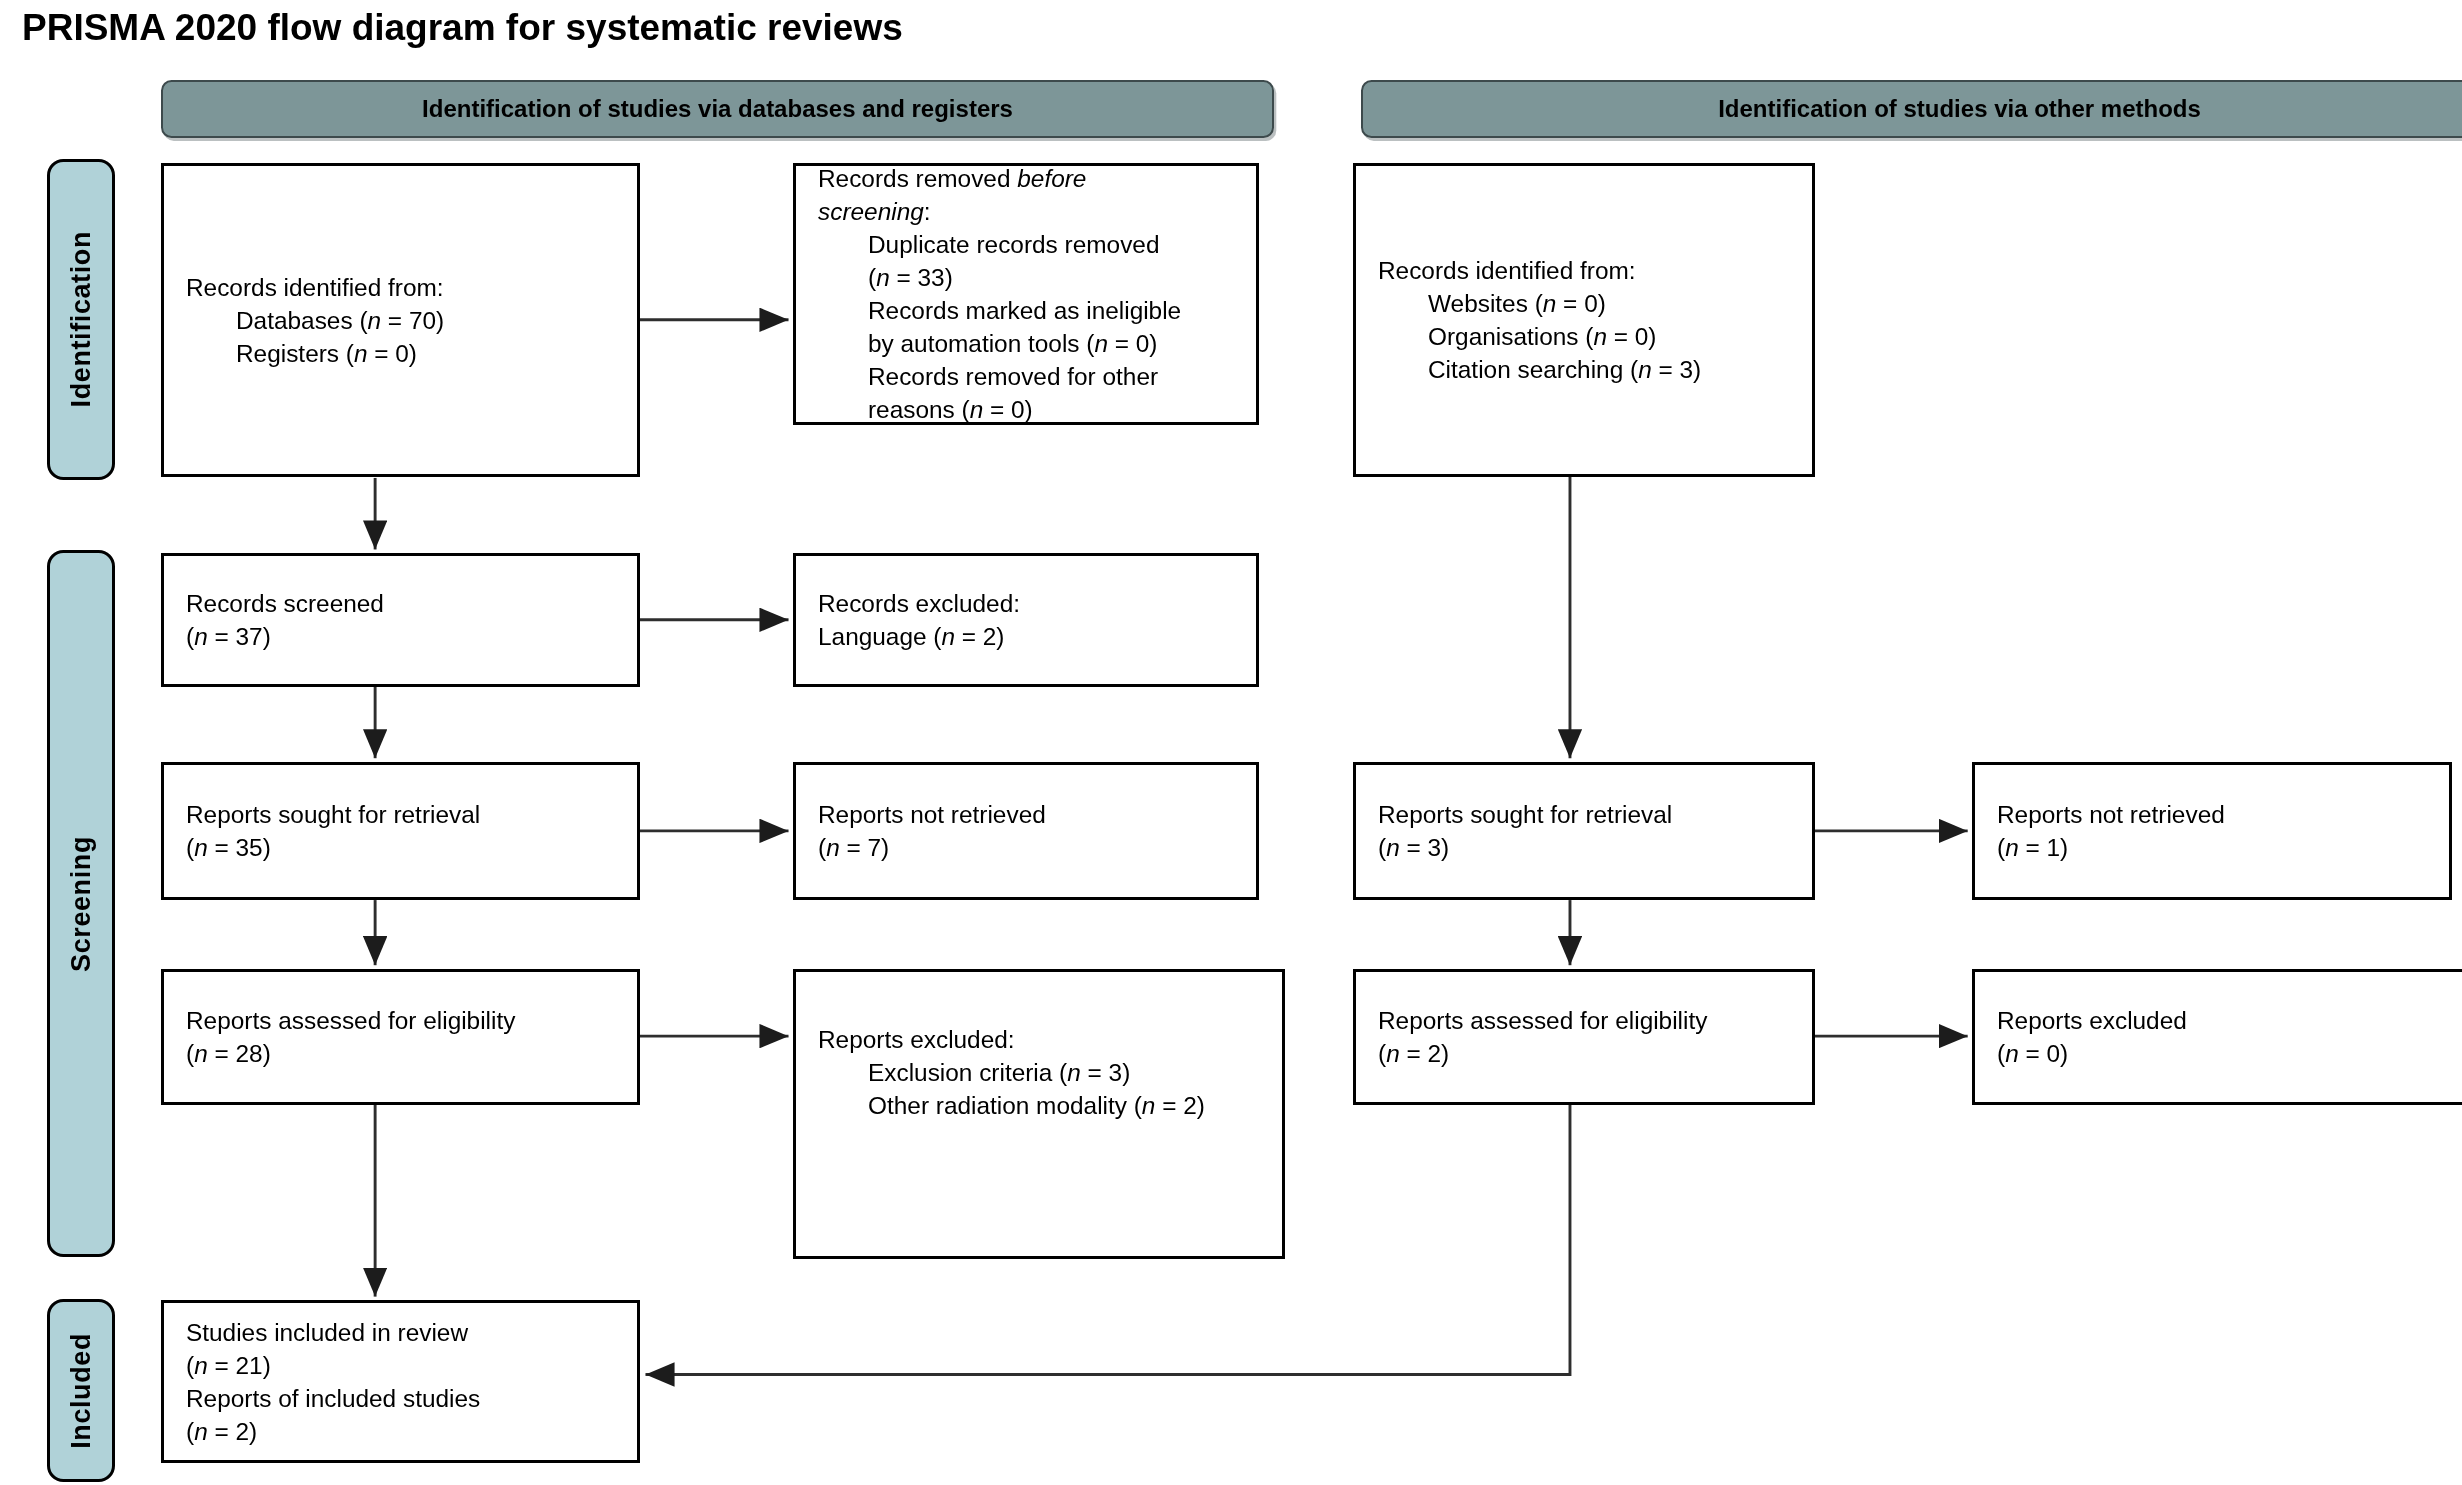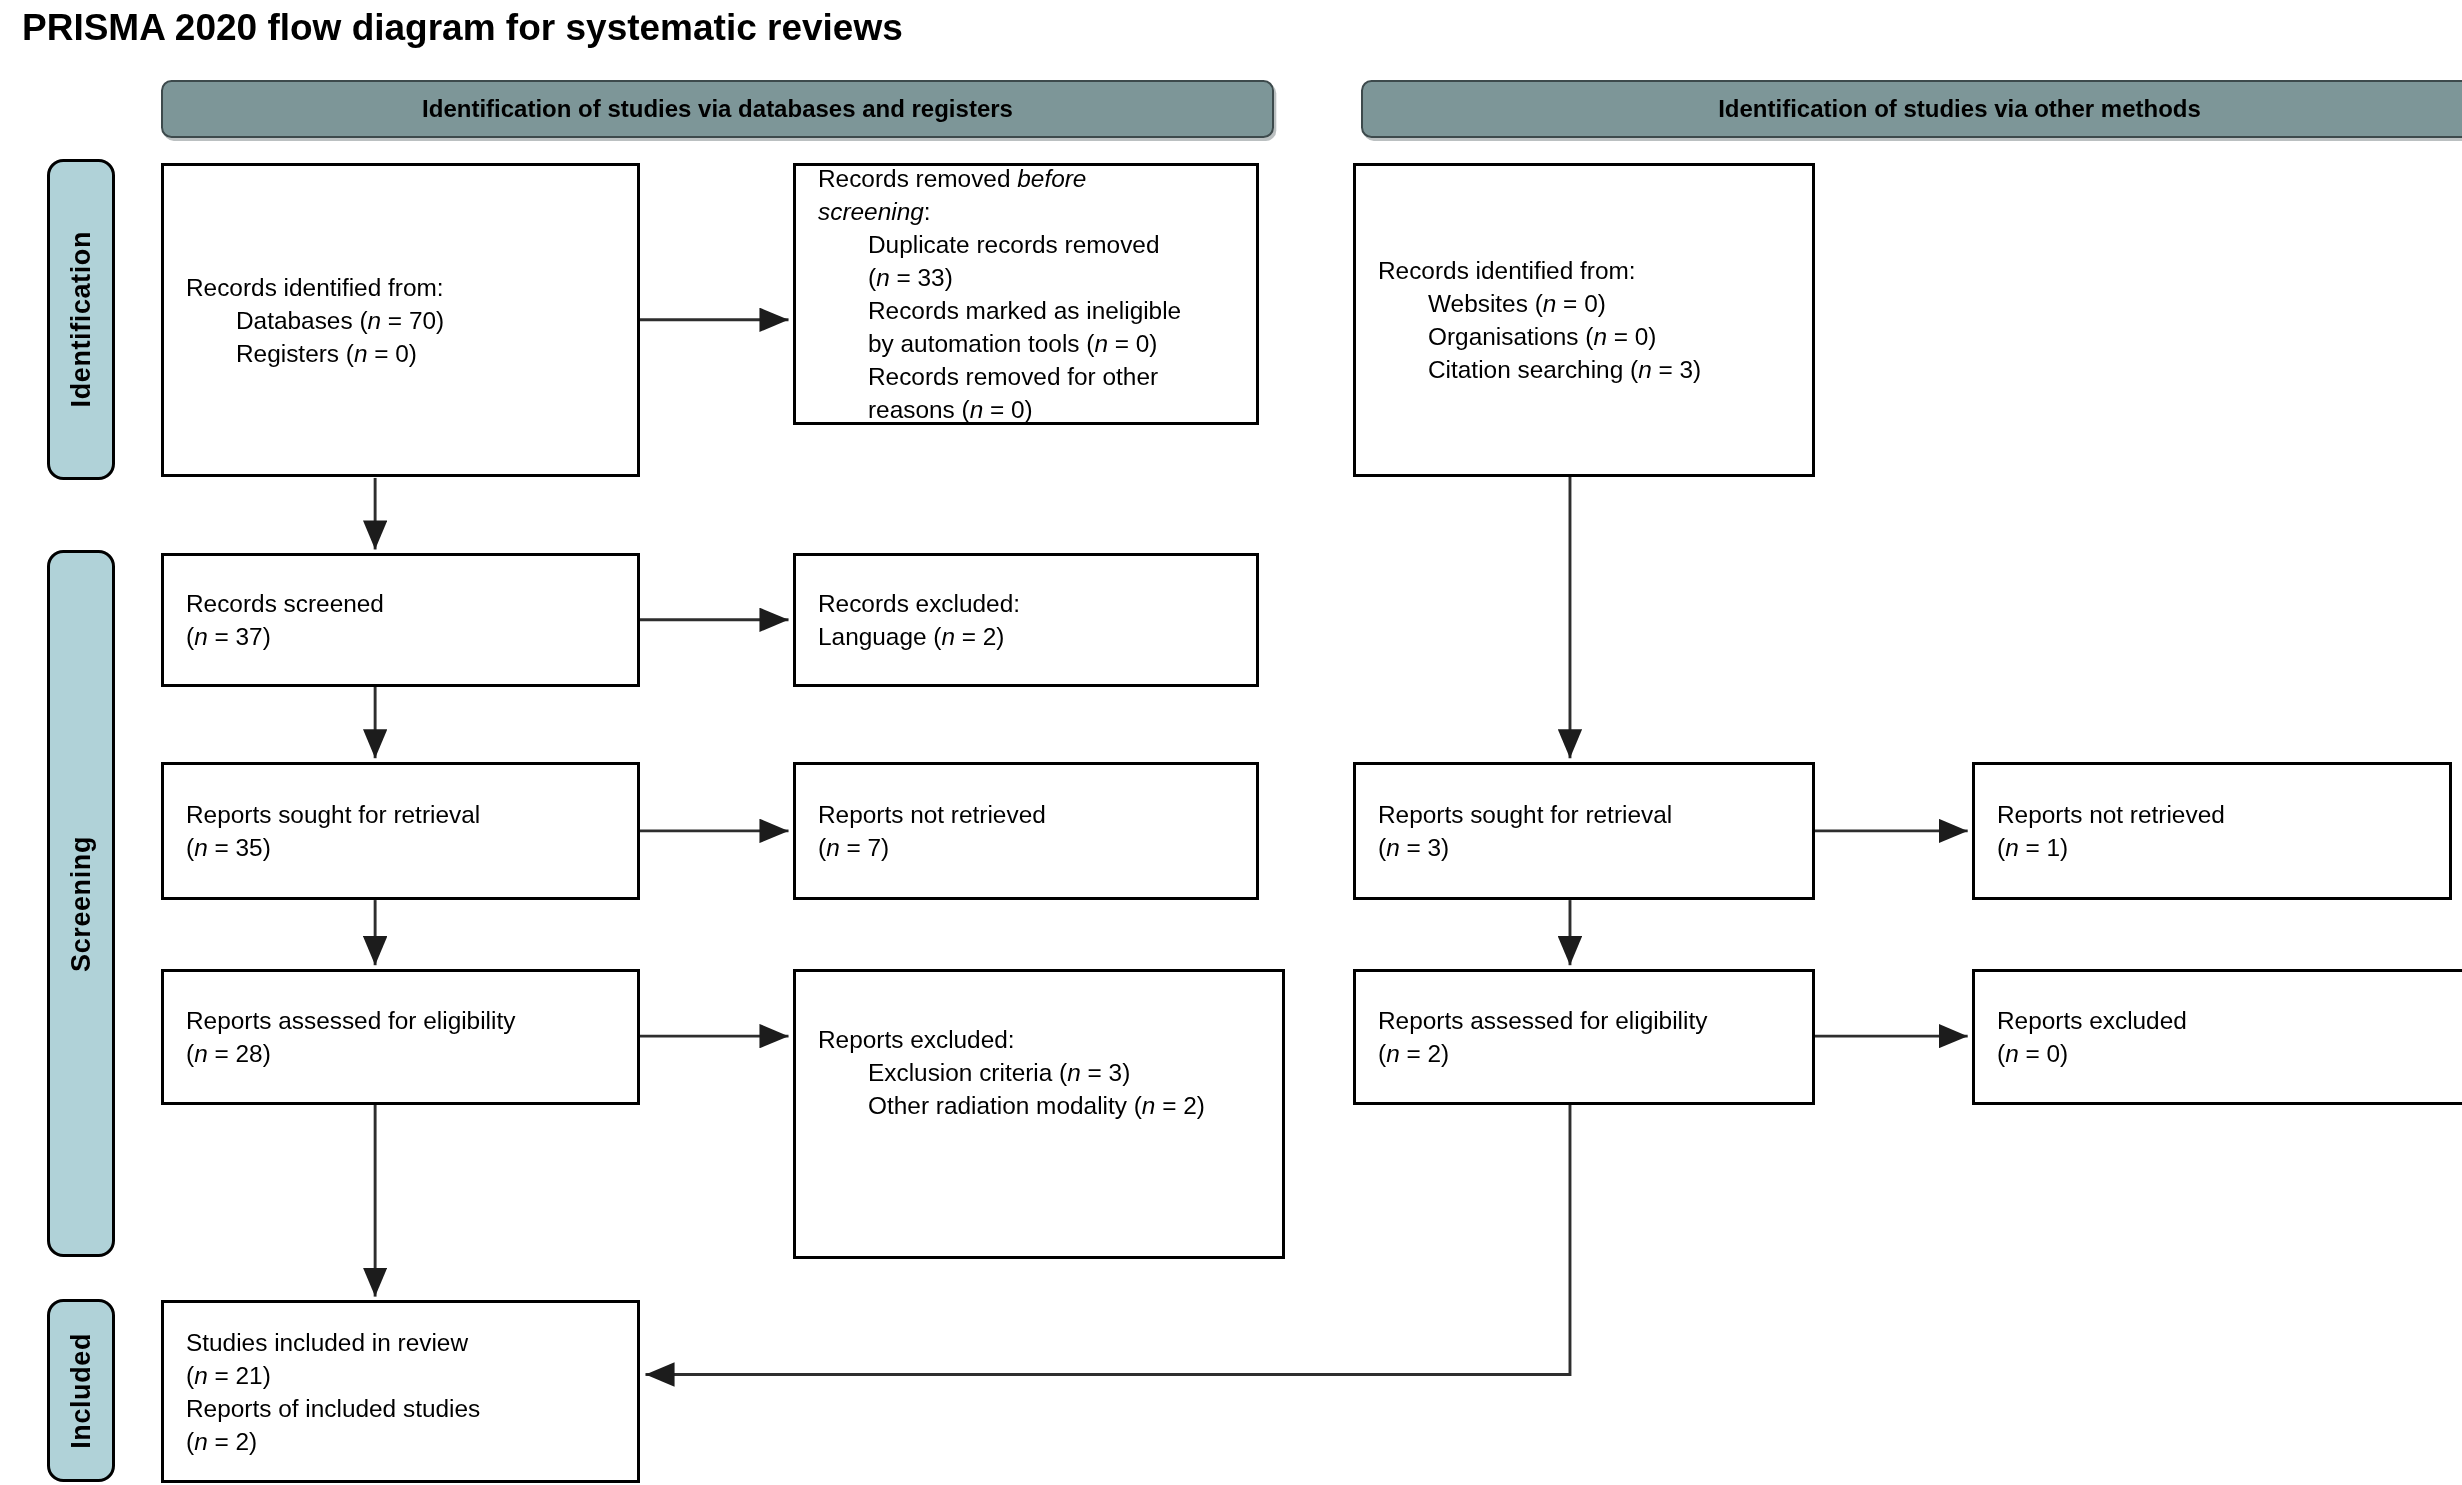--- a/index.html
+++ b/index.html
@@ -144,21 +144,21 @@
     </div>
   <div class="box" style="left:1353px;top:969px;width:462px;height:136px;">
       <div class="line"><span>Reports assessed for eligibility</span></div>
       <div class="line"><span>(</span><i>n</i><span> = 2)</span></div>
     </div>
   <div class="box" style="left:1972px;top:969px;width:512px;height:136px;">
       <div class="line"><span>Reports excluded</span></div>
       <div class="line"><span>(</span><i>n</i><span> = 0)</span></div>
     </div>
 
-  <div class="box" style="left:161px;top:1300px;width:479px;height:183px;">
+  <div class="box" style="left:161px;top:1300px;width:479px;height:163px;">
       <div class="line"><span>Studies included in review</span></div>
       <div class="line"><span>(</span><i>n</i><span> = 21)</span></div>
       <div class="line"><span>Reports of included studies</span></div>
       <div class="line"><span>(</span><i>n</i><span> = 2)</span></div>
     </div>
 
 </div>
 
 
 </body></html>

